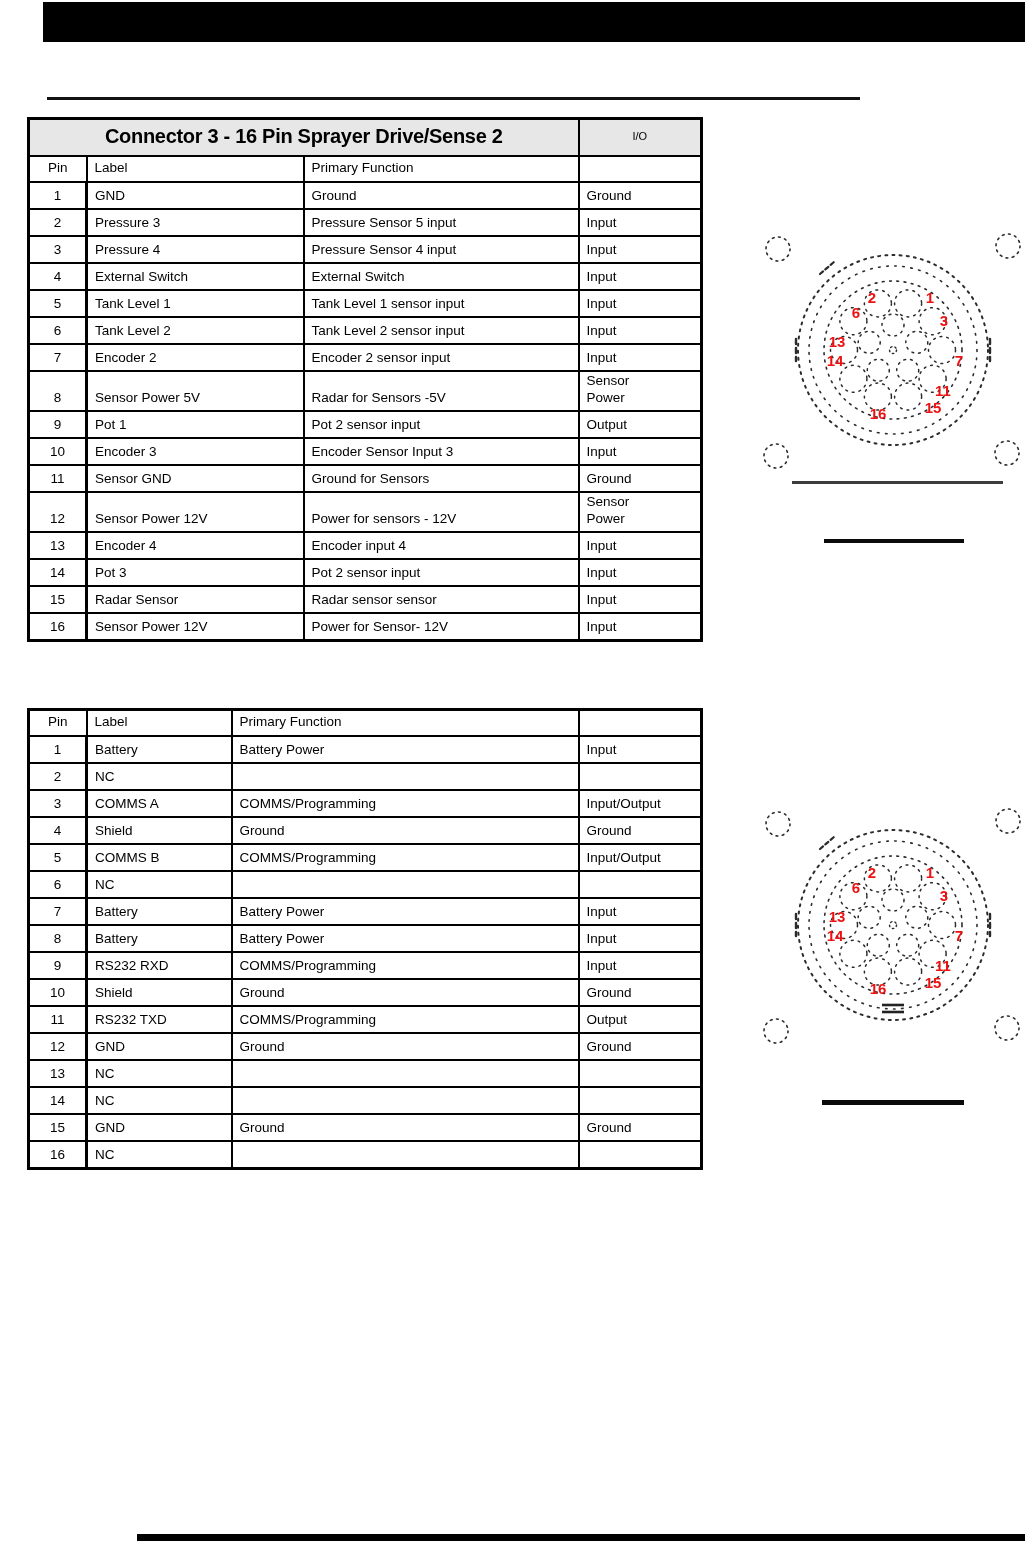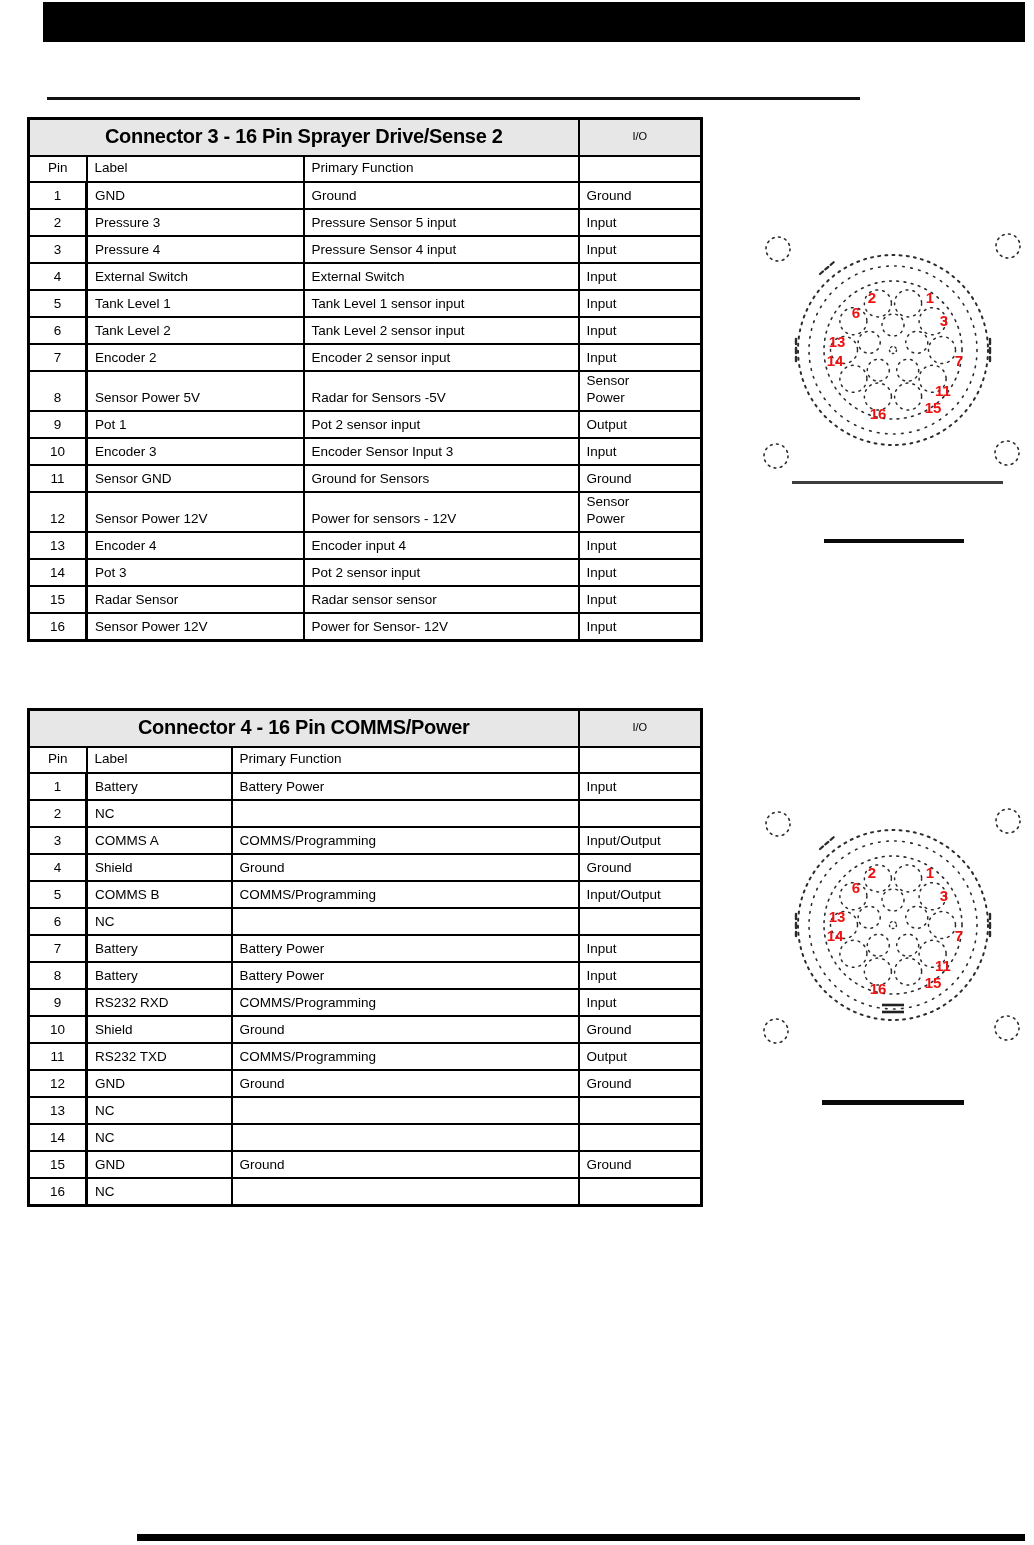--- a/index.html
+++ b/index.html
@@ -194,24 +194,20 @@
   <div class="d1-short-rule"></div>
 
   <table class="pin-table t2">
     <colgroup>
       <col style="width:58px">
         <col style="width:145px">
         <col style="width:347px">
         <col style="width:123px">
     </colgroup>
     <tbody>
-      <tr class="title-row">
-        <td colspan="3">Connector 4 - 16 Pin COMMS/Power</td>
-        <td class="io-head">I/O</td>
-      </tr>
       <tr class="col-head-row">
         <td class="pin-head">Pin</td>
         <td>Label</td>
         <td>Primary Function</td>
         <td></td>
       </tr>
     </tbody>
     <tbody>
         <tr>
           <td class="pin-cell">1</td>

